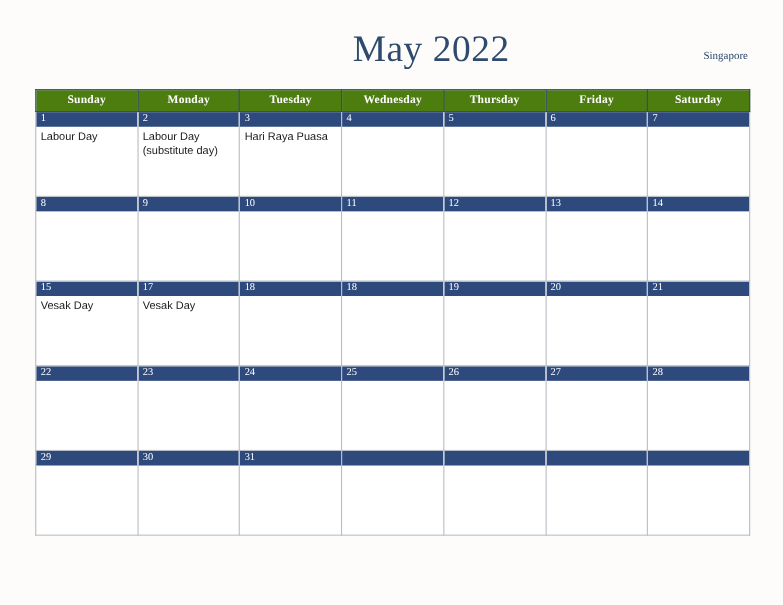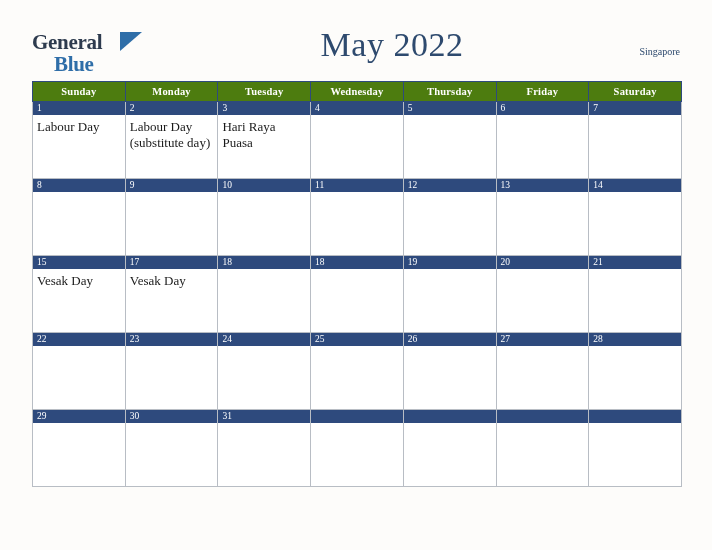--- a/index.html
+++ b/index.html
@@ -117,39 +117,34 @@
     font-size: 9.5px;
     font-family: "Liberation Serif", serif;
     padding-left: 4px;
     border-bottom: 1px solid #2e4a7d;
   }
   .daynum.empty {
     color: transparent;
   }
   .ev {
     display: block;
-    font-size: 13px;
-    font-family: Liberation Serif, serif;
+    font-size: 10px;
+    font-family: Liberation Sans, sans-serif;
     color: #1a1a1a;
     padding: 4px 3px 0 4px;
     line-height: 1.25;
   }
 </style>
 </head>
 <body>
 
 <div class="page">
 
   <div class="header">
 
-    <div class="logo">
-      <span class="logo-general">General</span>
-      <span class="logo-tri"></span>
-      <span class="logo-blue">Blue</span>
-    </div>
 
     <div class="title">May 2022</div>
     <div class="country">Singapore</div>
   </div>
 
   <table class="cal">
     <thead>
       <tr>
         <th>Sunday</th>
         <th>Monday</th>

